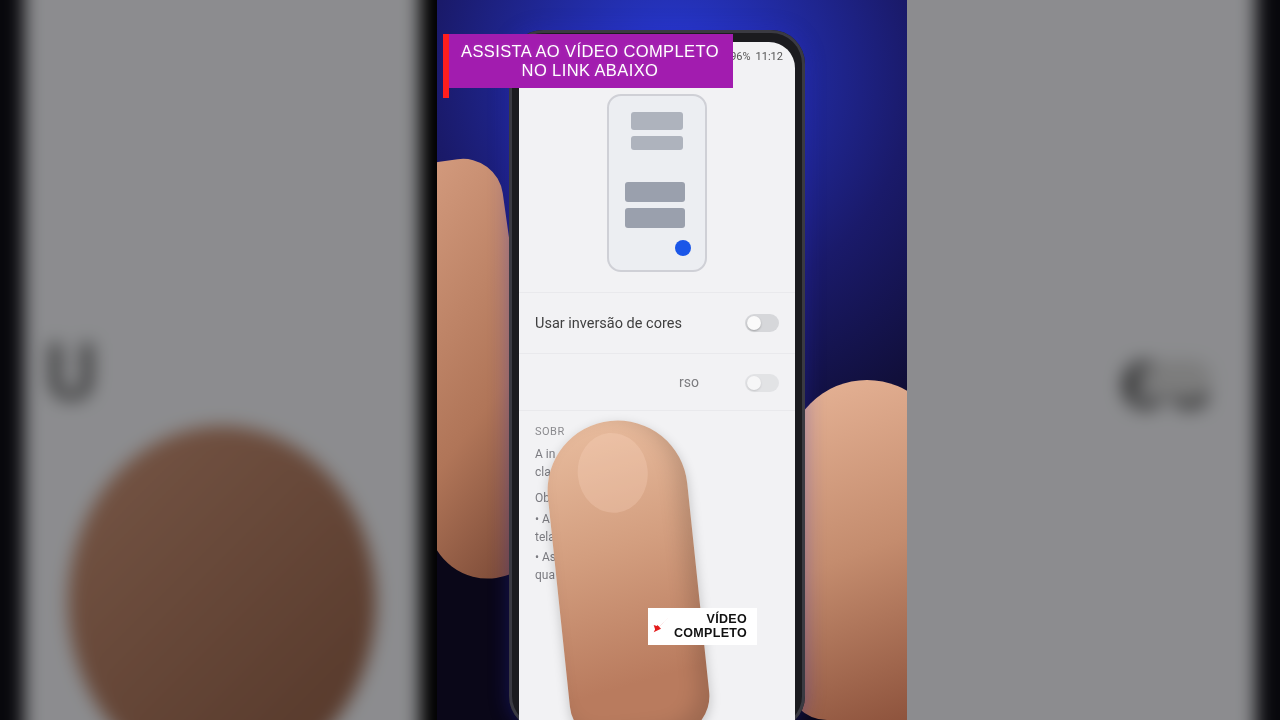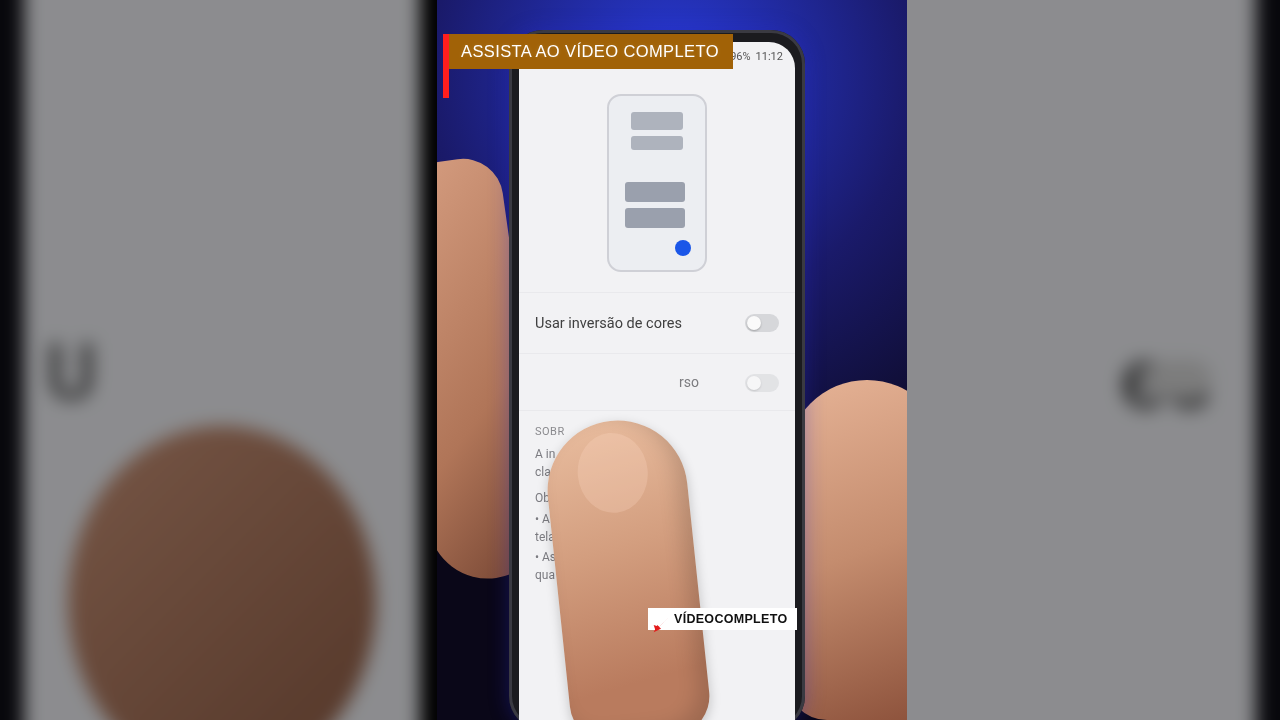--- a/index.html
+++ b/index.html
@@ -45,24 +45,24 @@
 .row2{padding:20px 16px 18px;border-top:1px solid #e9e9ec;display:flex;}
 .row2 .lbl{flex:1;color:#7c7c7f;font-size:14px}
 
 .section{padding:14px 16px 4px;border-top:1px solid #e9e9ec}
 .section .hd{font-size:11px;letter-spacing:.5px;color:#8a8a8e;text-transform:uppercase;margin-bottom:8px}
 .section p{margin:0 0 10px;font-size:12px;line-height:1.35;color:#7b7b80}
 
 
 .banner{position:absolute;left:443px;top:34px;z-index:50}
 .banner .redbar{position:absolute;left:0;top:0;width:6px;height:64px;background:#ff1e1e}
-.banner .box{background:#a16207;padding:8px 14px 8px 16px;margin-left:2px}
+.banner .box{background:#a21caf;padding:8px 14px 8px 16px;margin-left:2px}
 .banner .t{color:#fff;font-family:Impact,'Arial Black',sans-serif;font-size:16.5px;letter-spacing:.4px;line-height:1.15;text-shadow:0 0 4px rgba(255,255,255,.15)}
 
-.cta{position:absolute;left:648px;top:608px;z-index:55;background:#fff;padding:4px 10px 4px 26px;display:flex;flex-direction:row;align-items:flex-end;font-family:'Arial Black',sans-serif}
+.cta{position:absolute;left:648px;top:608px;z-index:55;background:#fff;padding:4px 10px 4px 26px;display:flex;flex-direction:column;align-items:flex-end;font-family:'Arial Black',sans-serif}
 .cta span{font-size:12.5px;font-weight:900;color:#111;line-height:1.15;letter-spacing:.3px}
 .cta .arrow{position:absolute;left:2px;top:6px;width:22px;height:22px}
 .cta .arrow svg{width:22px;height:22px}
 </style>
 </head>
 <body>
 
 <div class="stage">
 
   <div class="bg">
@@ -146,20 +146,21 @@
       </div>
     </div>
 
     <div class="finger"></div>
   </div>
 
   <div class="banner">
     <div class="redbar"></div>
     <div class="box">
       <div class="t">ASSISTA AO VÍDEO COMPLETO</div>
+      <div class="t" style="text-align:center">NO LINK ABAIXO</div>
     </div>
   </div>
 
   <div class="cta">
     <div class="arrow">
       <svg viewBox="0 0 24 24">
           <path d="M20 4L6 18l-2-6 6 2L20 4z" fill="#e31b1b"></path>
           <path d="M4 20l4-8 4 4-8 4z" fill="#e31b1b"></path>
         </svg>
     </div>

